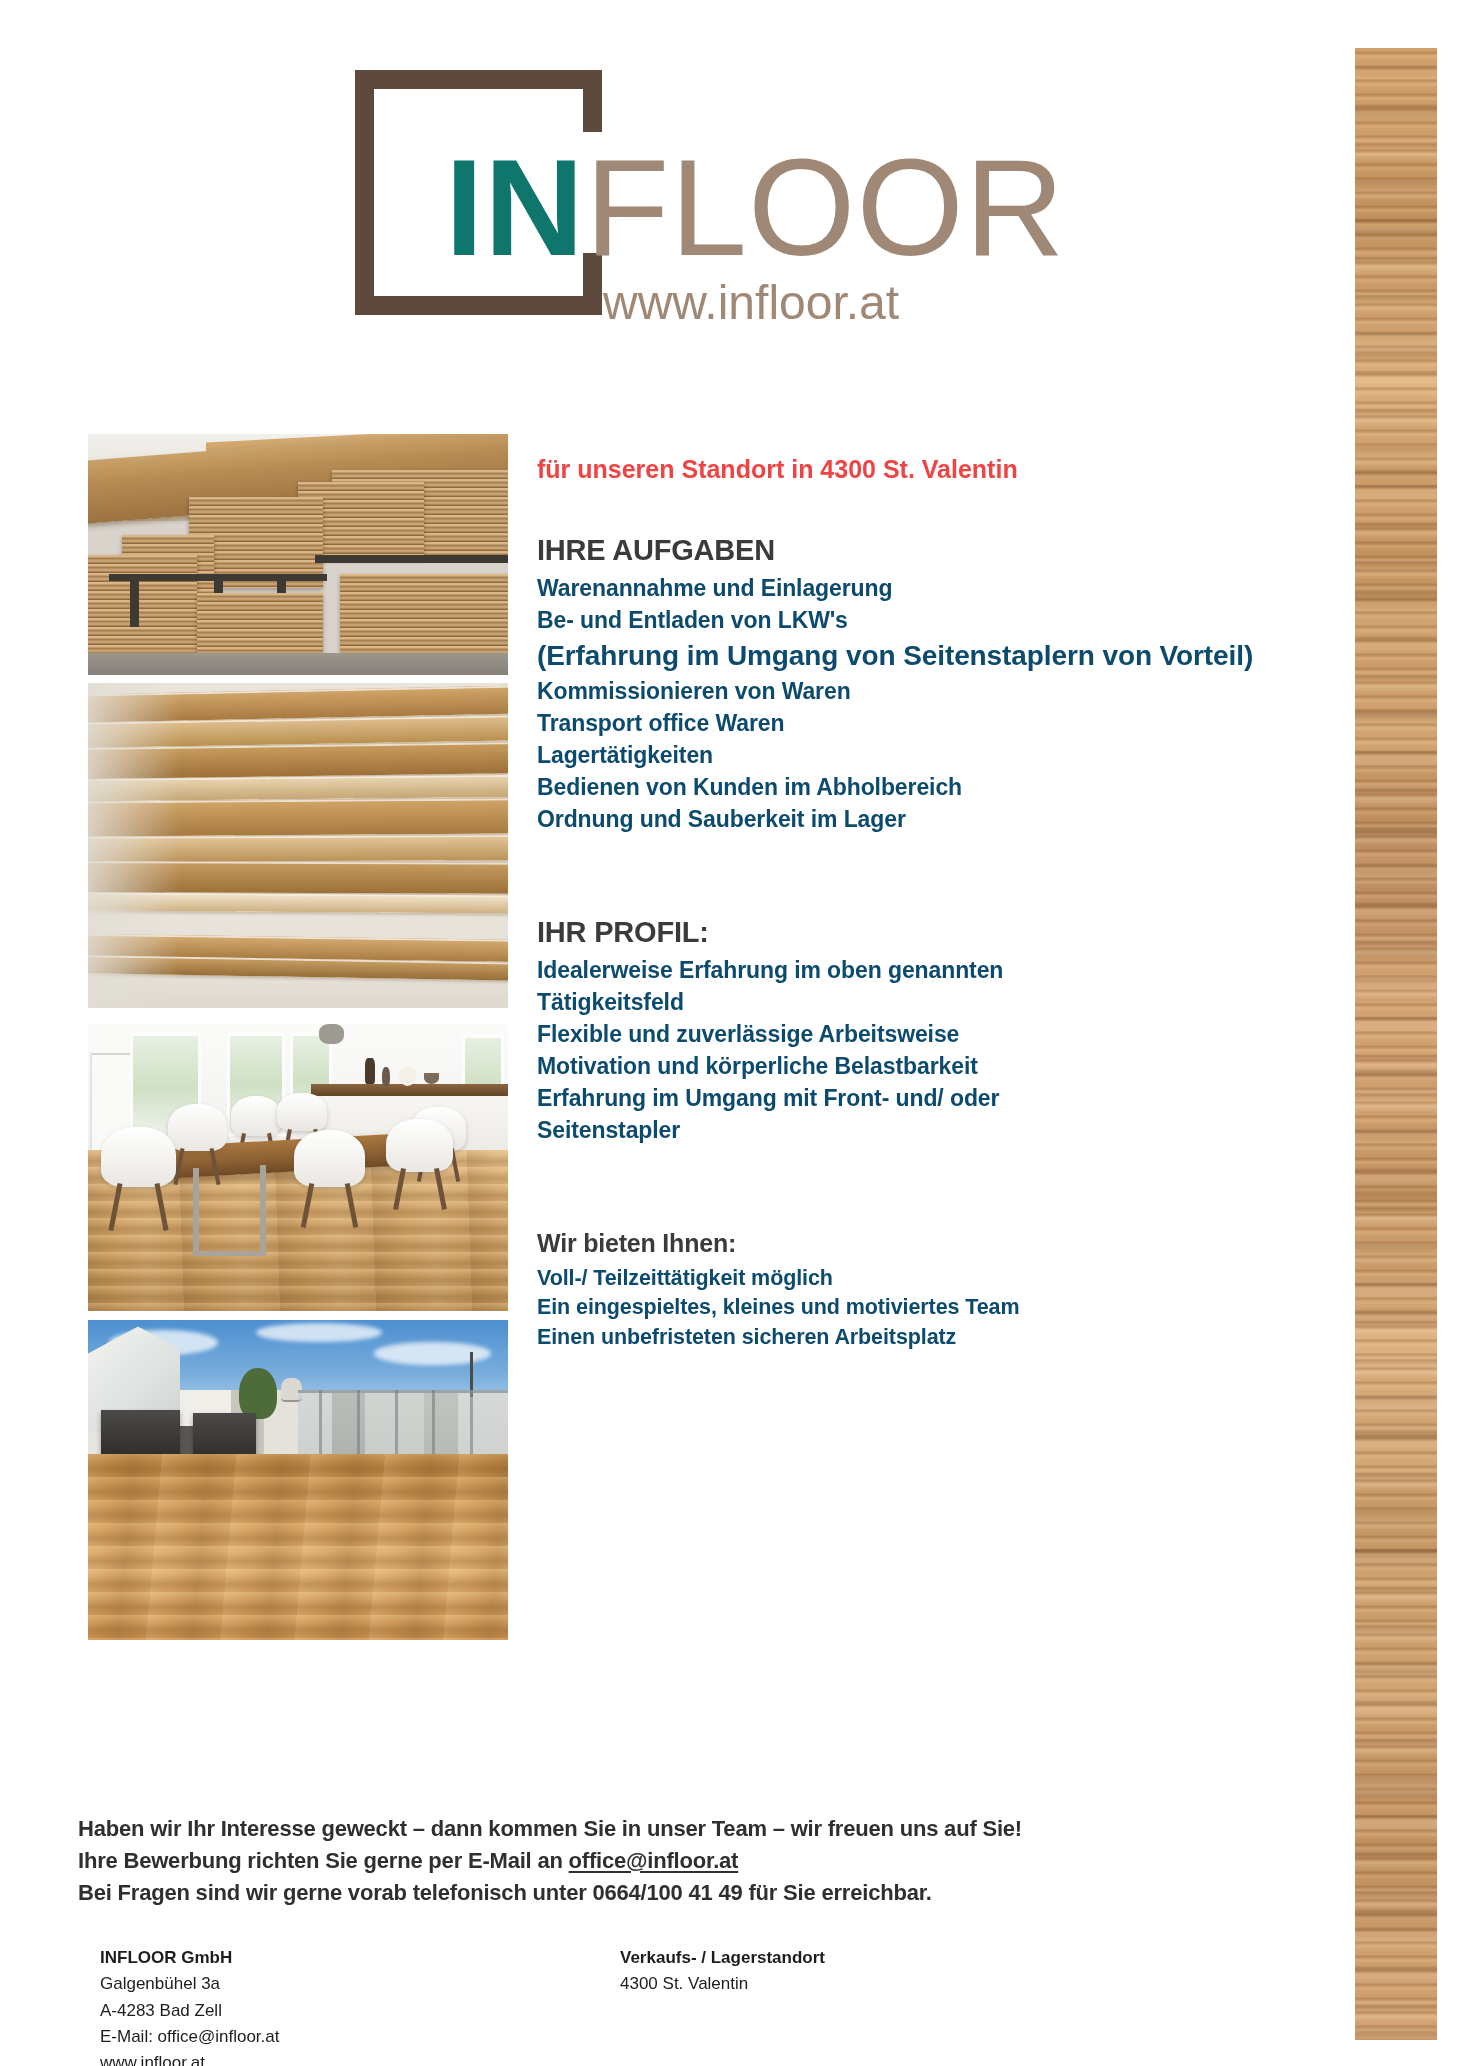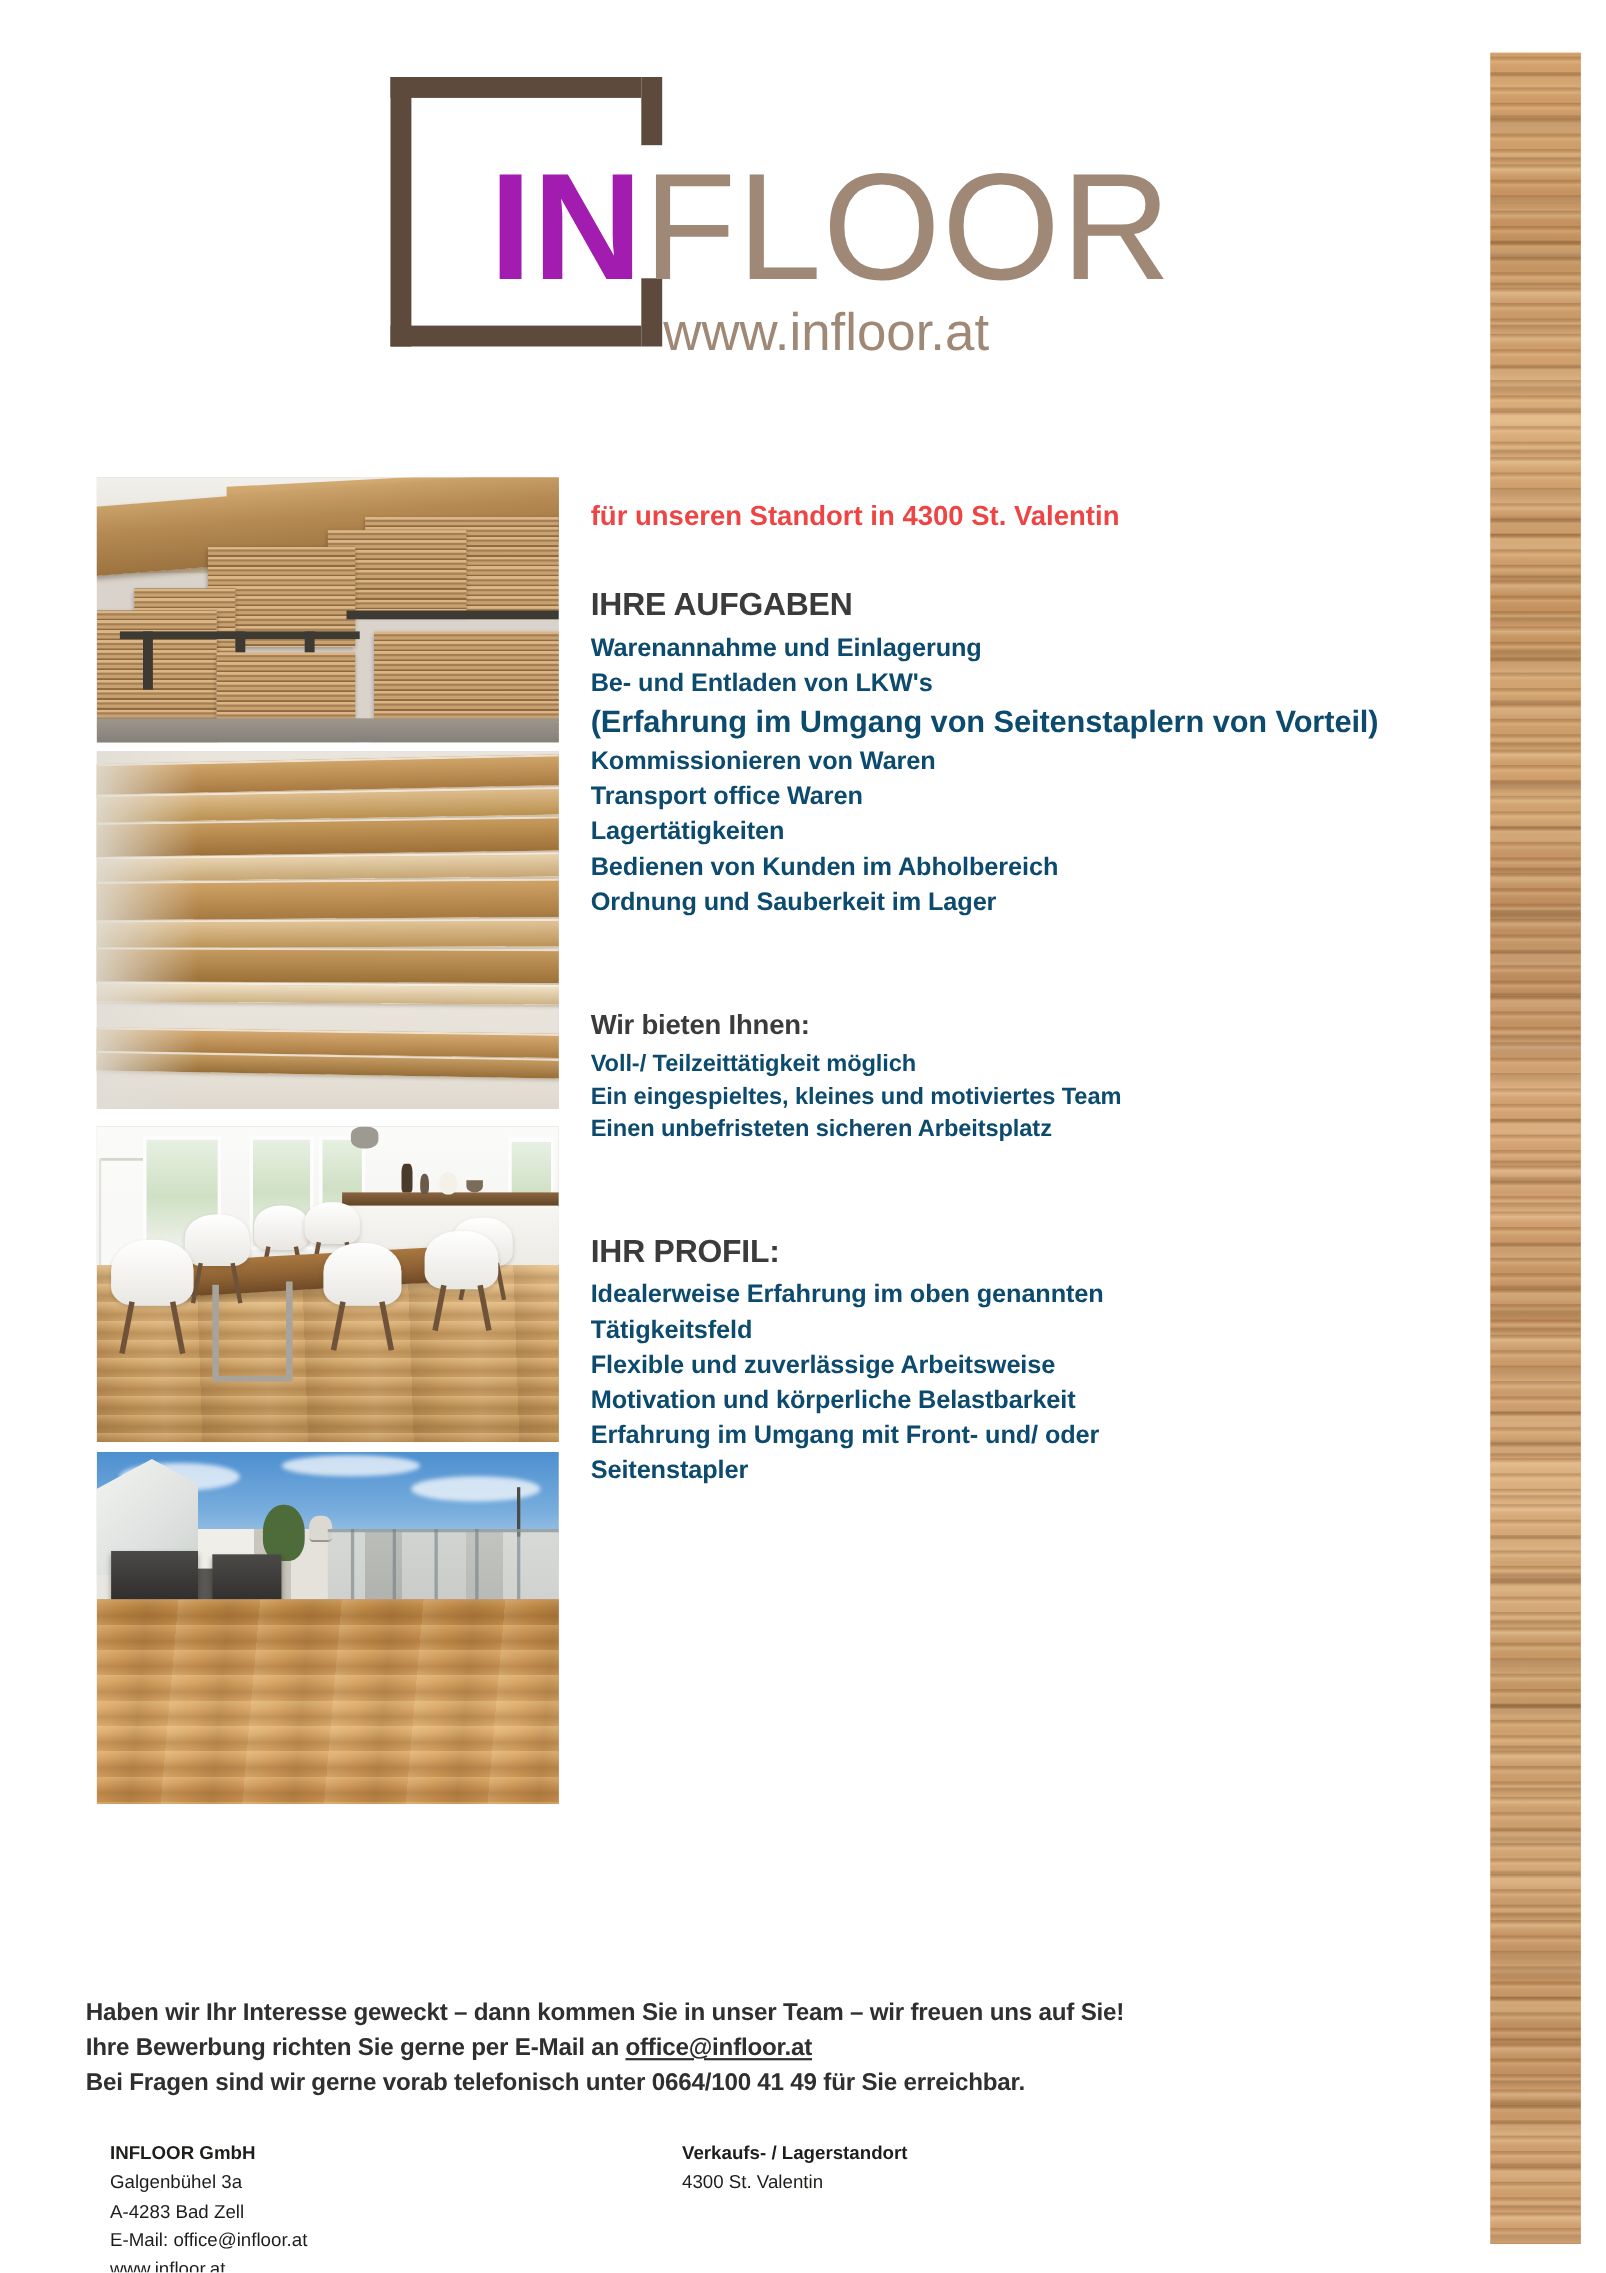--- a/index.html
+++ b/index.html
@@ -106,21 +106,21 @@
   .logo-wordmark {
     position: absolute;
     left: 90px;
     top: 78px;
     font-size: 138px;
     line-height: 1;
     letter-spacing: 1px;
     font-weight: 400;
     white-space: nowrap;
   }
-  .logo-in   { color: #a21caf; font-weight: 700; }
+  .logo-in   { color: #0f766e; font-weight: 700; }
   .logo-rest { color: #a08876; font-weight: 300; }
 
   .logo-url {
     position: absolute;
     left: 248px;
     top: 215px;
     font-size: 48px;
     font-weight: 300;
     letter-spacing: 0px;
     color: #a08876;
@@ -633,40 +633,40 @@
         <li>Be- und Entladen von LKW's</li>
         <li class="note">(Erfahrung im Umgang von Seitenstaplern von Vorteil)</li>
         <li>Kommissionieren von Waren</li>
         <li>Transport office Waren</li>
         <li>Lagertätigkeiten</li>
         <li>Bedienen von Kunden im Abholbereich</li>
         <li>Ordnung und Sauberkeit im Lager</li>
       </ul>
     </div>
 
-    <div class="section" id="section-angebot">
-      <h2 class="section-heading small">Wir bieten Ihnen:</h2>
-      <ul class="bullet-list offers">
-        <li>Voll-/ Teilzeittätigkeit möglich</li>
-        <li>Ein eingespieltes, kleines und motiviertes Team</li>
-        <li>Einen unbefristeten sicheren Arbeitsplatz</li>
-      </ul>
-    </div>
-
     <div class="section" id="section-profil">
       <h2 class="section-heading">IHR PROFIL:</h2>
       <ul class="bullet-list">
         <li>Idealerweise Erfahrung im oben genannten</li>
         <li>Tätigkeitsfeld</li>
         <li>Flexible und zuverlässige Arbeitsweise</li>
         <li>Motivation und körperliche Belastbarkeit</li>
         <li>Erfahrung im Umgang mit Front- und/ oder</li>
         <li>Seitenstapler</li>
       </ul>
     </div>
+
+    <div class="section" id="section-angebot">
+      <h2 class="section-heading small">Wir bieten Ihnen:</h2>
+      <ul class="bullet-list offers">
+        <li>Voll-/ Teilzeittätigkeit möglich</li>
+        <li>Ein eingespieltes, kleines und motiviertes Team</li>
+        <li>Einen unbefristeten sicheren Arbeitsplatz</li>
+      </ul>
+    </div>
   </div>
 
   <div class="closing">
     <p>Haben wir Ihr Interesse geweckt – dann kommen Sie in unser Team – wir freuen uns auf Sie!</p>
     <p class="gap"><span>Ihre Bewerbung richten Sie gerne per E-Mail an </span><a class="email" href="#">office@infloor.at</a></p>
     <p>Bei Fragen sind wir gerne vorab telefonisch unter 0664/100 41 49 für Sie erreichbar.</p>
   </div>
 
   <div class="footer">
     <div class="footer-col left">

